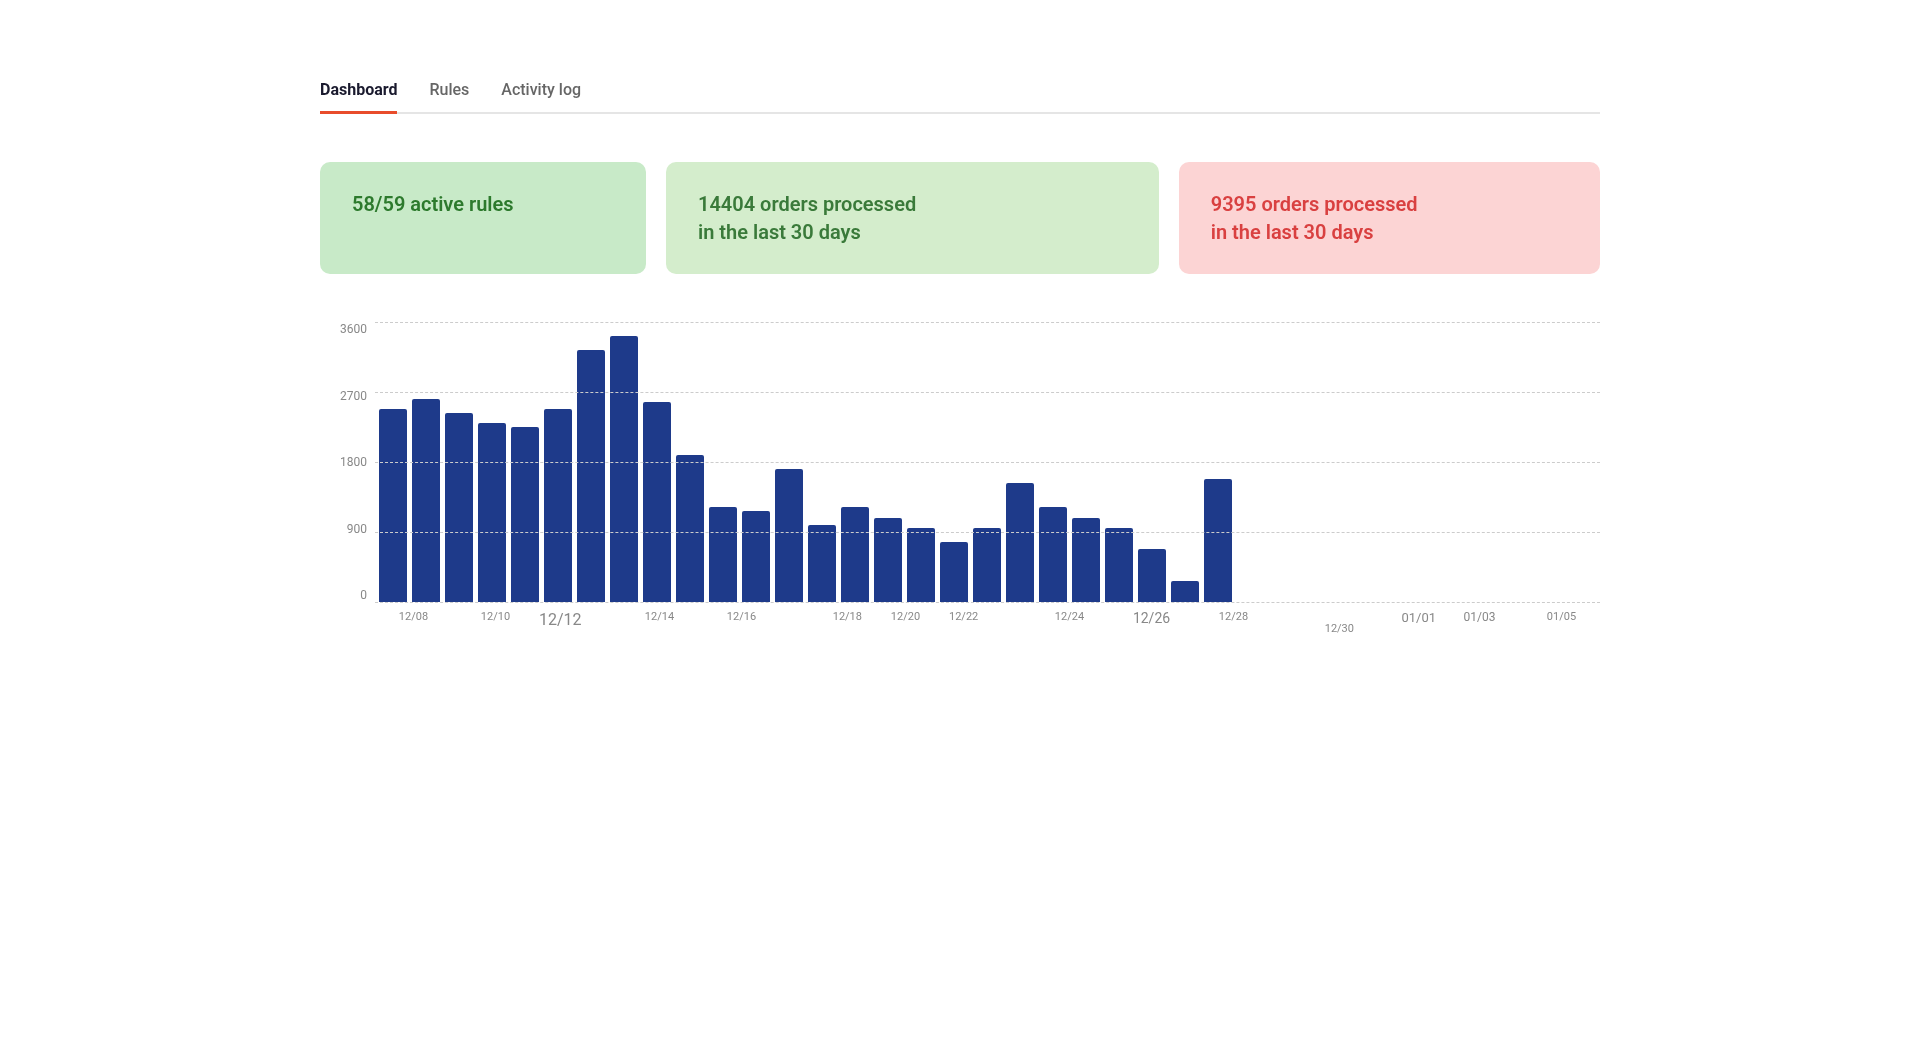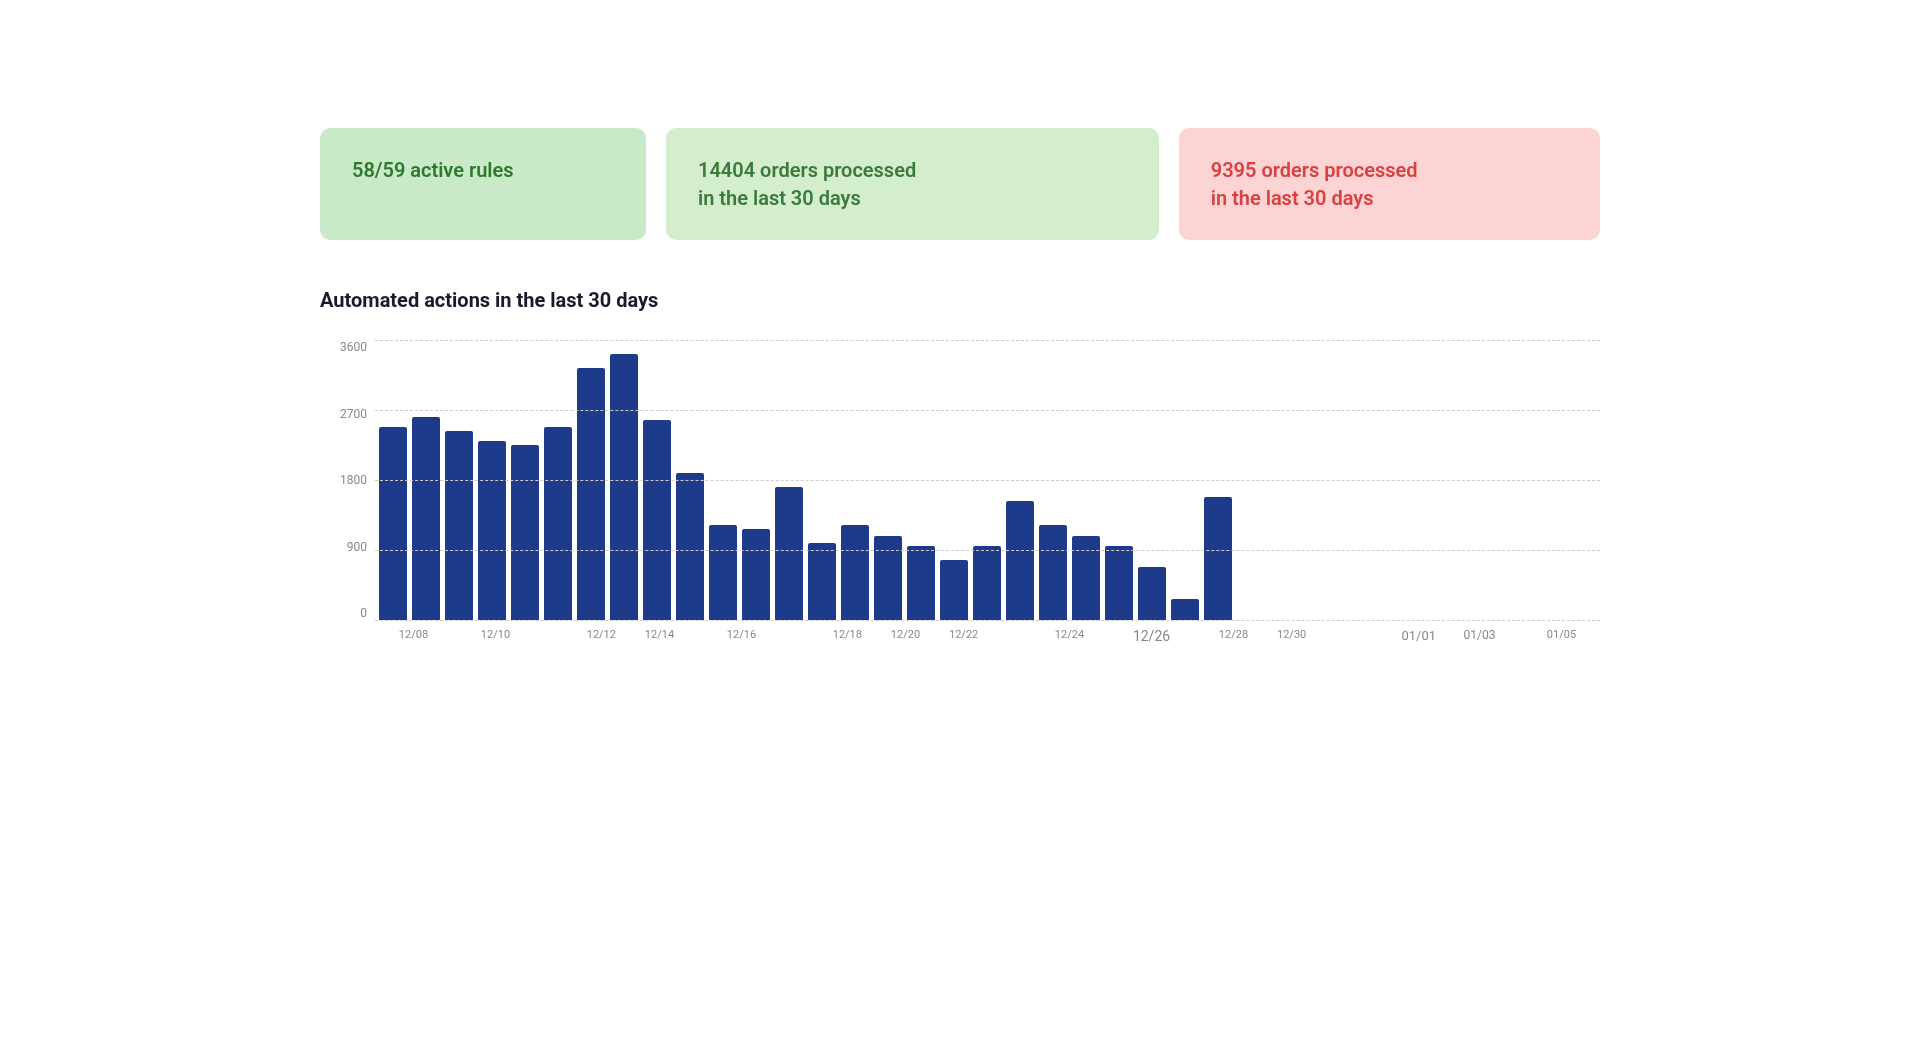--- a/index.html
+++ b/index.html
@@ -122,38 +122,42 @@
       left: 0;
       right: 0;
       border-top: 1px dashed #ccc;
     }
   </style>
 </head>
 <body>
 
 <div class="page-container">
 
+  <div class="tabs">
+    <div class="tab active">Dashboard</div>
+    <div class="tab">Rules</div>
+    <div class="tab">Activity log</div>
+  </div>
 
   <div>
 
     <div class="cards-row">
       <div class="card card-green">
         <span class="card-text">58/59 active rules</span>
       </div>
       <div class="card card-green-2">
         <span class="card-text">14404 orders processed<br>in the last 30 days</span>
       </div>
       <div class="card card-pink">
         <span class="card-text">9395 orders processed<br>in the last 30 days</span>
       </div>
     </div>
   </div>
 
   <div>
-    <h3 class="chart-section-title">Automated actions in the last 30 days</h3>
 
     <div class="chart-container">
 
       <div style="position:relative; display:flex;">
 
         <div style="width:55px; display:flex; flex-direction:column-reverse; justify-content:space-between; height:280px; padding-bottom:0;">
           <span class="y-label">0</span>
           <span class="y-label">900</span>
           <span class="y-label">1800</span>
           <span class="y-label">2700</span>
@@ -199,30 +203,30 @@
               <div style="flex: 1 1 0%; max-width: 28px; background: rgb(30, 58, 138); border-radius: 2px 2px 0px 0px; height: 21px; min-width: 14px;"></div>
               <div style="flex: 1 1 0%; max-width: 28px; background: rgb(30, 58, 138); border-radius: 2px 2px 0px 0px; height: 123px; min-width: 14px;"></div>
             </div>
         </div>
       </div>
 
       <div style="display:flex; padding-left:55px; margin-top:8px; gap:5px;" id="x-labels-container">
 
       <span style="flex: 1 1 0%; text-align: center; font-size: 11px; color: rgb(136, 136, 136); min-width: 0px;">12/08</span>
           <span style="flex: 1 1 0%; text-align: center; font-size: 11px; color: rgb(136, 136, 136); min-width: 0px;">12/10</span>
-          <span style="flex: 1 1 0%; text-align: right; font-size: 11px; color: rgb(136, 136, 136); min-width: 0px;">12/12</span>
+          <span style="flex: 1 1 0%; text-align: left; font-size: 16px; color: rgb(136, 136, 136); min-width: 0px;">12/12</span>
           <span style="flex: 1 1 0%; text-align: center; font-size: 11px; color: rgb(136, 136, 136); min-width: 0px;">12/14</span>
           <span style="flex: 1 1 0%; text-align: center; font-size: 11px; color: rgb(136, 136, 136); min-width: 0px;">12/16</span>
           <span style="flex: 1 1 0%; text-align: right; font-size: 11px; color: rgb(136, 136, 136); min-width: 0px;">12/18</span>
           <span style="flex: 1 1 0%; text-align: center; font-size: 11px; color: rgb(136, 136, 136); min-width: 0px;">12/20</span>
           <span style="flex: 1 1 0%; text-align: left; font-size: 11px; color: rgb(136, 136, 136); min-width: 0px;">12/22</span>
           <span style="flex: 1 1 0%; text-align: center; font-size: 11px; color: rgb(136, 136, 136); min-width: 0px;">12/24</span>
           <span style="flex: 1 1 0%; text-align: center; font-size: 14px; color: rgb(136, 136, 136); min-width: 0px;">12/26</span>
           <span style="flex: 1 1 0%; text-align: center; font-size: 11px; color: rgb(136, 136, 136); min-width: 0px;">12/28</span>
-          <span style="flex: 1 1 0%; text-align: left; font-size: 11px; color: rgb(136, 136, 136); min-width: 0px;">12/30</span>
+          <span style="flex: 1 1 0%; text-align: right; font-size: 11px; color: rgb(136, 136, 136); min-width: 0px; margin-top: 12px;">12/30</span>
           <span style="flex: 1 1 0%; text-align: right; font-size: 13px; color: rgb(136, 136, 136); min-width: 0px;">01/01</span>
           <span style="flex: 1 1 0%; text-align: center; font-size: 12px; color: rgb(136, 136, 136); min-width: 0px;">01/03</span>
           <span style="flex: 1 1 0%; text-align: center; font-size: 11px; color: rgb(136, 136, 136); min-width: 0px;">01/05</span>
         </div>
     </div>
   </div>
 
 </div>
 
 </body></html>

